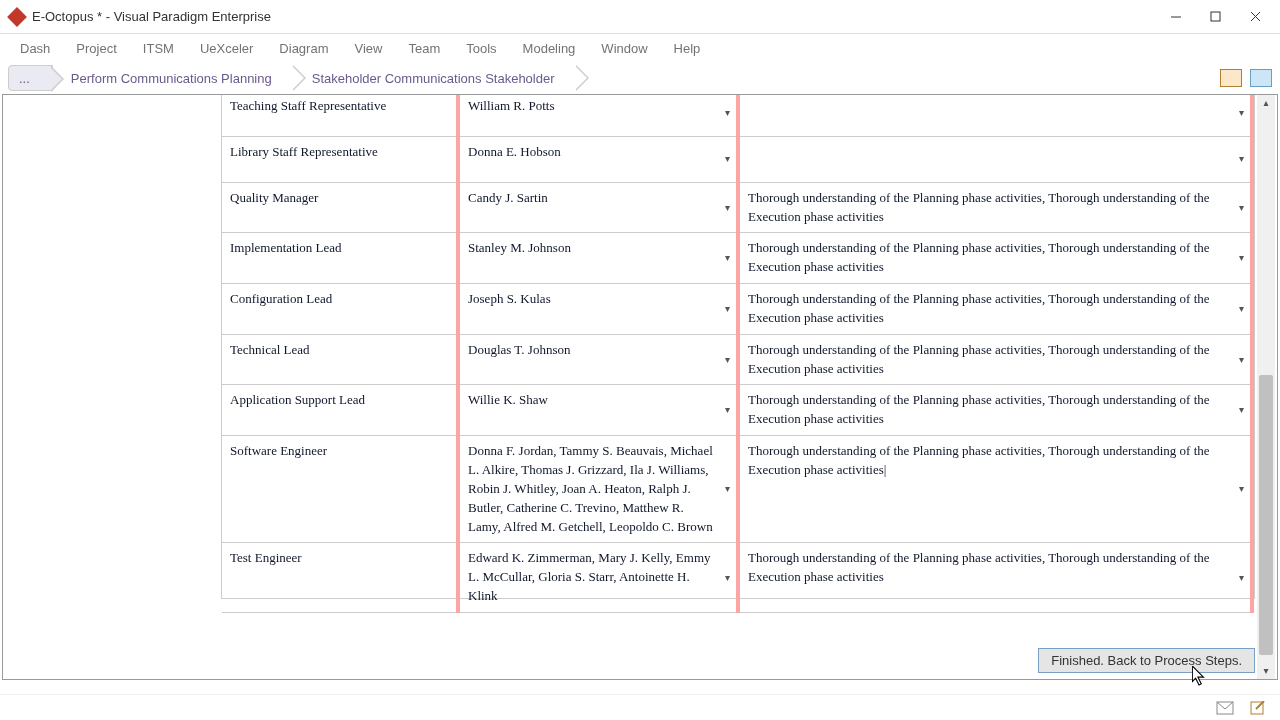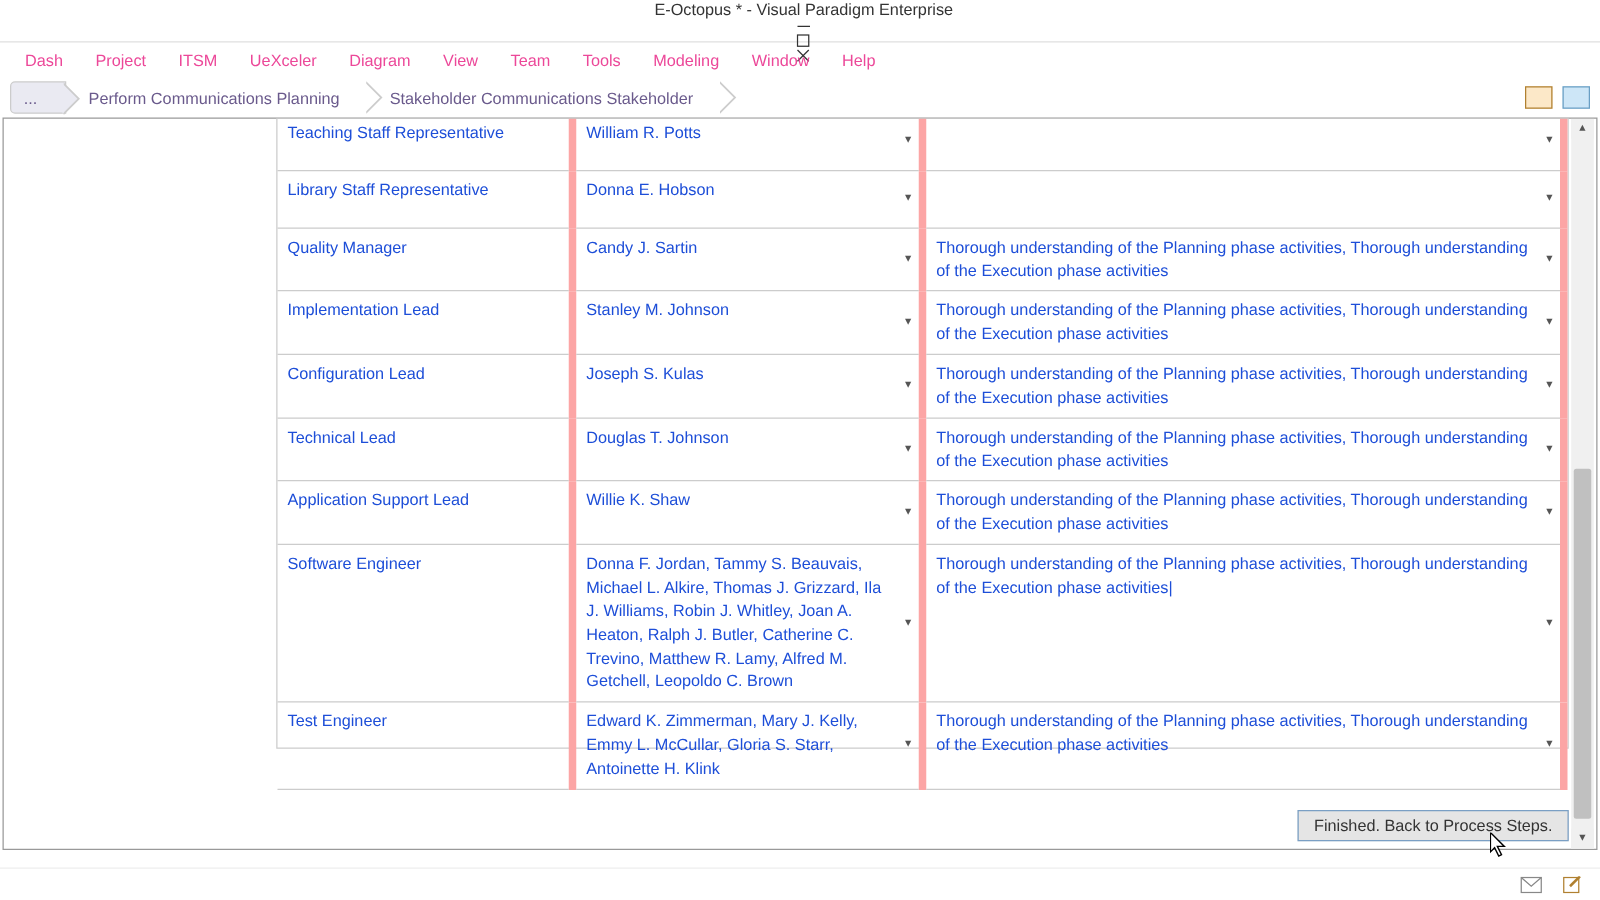--- a/index.html
+++ b/index.html
@@ -1,39 +1,39 @@
 <!DOCTYPE html>
 <html><head>
 <meta charset="utf-8">
 <style>
 * { margin: 0; padding: 0; box-sizing: border-box; font-family: "Segoe UI", Tahoma, sans-serif; font-size: 13px; }
 body { background: #fff; width: 1280px; height: 720px; overflow: hidden; position: relative; }
 
-.titlebar { height: 34px; display: flex; align-items: center; padding: 0 4px 0 10px; border-bottom: 1px solid #e0e0e0; flex-direction: column; }
+.titlebar { height: 34px; display: flex; align-items: center; padding: 0 4px 0 10px; border-bottom: 1px solid #e0e0e0; }
 .titlebar .app-icon { width: 14px; height: 14px; background: #c0392b; transform: rotate(45deg); margin-right: 8px; }
 .titlebar .title { flex: 1; color: #333; }
 .titlebar .winbtn { width: 40px; height: 30px; display: flex; align-items: center; justify-content: center; color: #333; }
 
 .menubar { height: 28px; display: flex; align-items: center; padding: 0 8px; gap: 2px; }
-.menubar .menu-item { padding: 4px 12px; color: #ec4899; }
+.menubar .menu-item { padding: 4px 12px; color: #737373; }
 
 .breadcrumb-bar { height: 32px; display: flex; align-items: center; justify-content: space-between; padding: 0 8px; }
 .breadcrumbs { display: flex; align-items: center; height: 100%; }
 .crumb { position: relative; padding: 0 22px 0 18px; height: 26px; display: flex; align-items: center; color: #6a5a8c; }
 .crumb.first { padding-left: 10px; background: #eaeaf2; border: 1px solid #ccc; border-radius: 4px 0 0 4px; }
 .crumb::after { content: ""; position: absolute; right: -10px; top: 1px; width: 0; height: 0; border-top: 12px solid transparent; border-bottom: 12px solid transparent; border-left: 12px solid #fff; z-index: 2;}
 .crumb::before { content: ""; position: absolute; right: -12px; top: 0px; width: 0; height: 0; border-top: 13px solid transparent; border-bottom: 13px solid transparent; border-left: 13px solid #ccc; z-index: 1;}
 .crumb.first::after{ border-left-color:#eaeaf2; }
 .bc-icons { display: flex; gap: 8px; }
 .bc-icon { width: 22px; height: 18px; border: 1px solid #b08030; background: #fce8c8; }
 
 .content { position: absolute; top: 94px; left: 2px; right: 2px; bottom: 40px; border: 1px solid #999; overflow: hidden; display: flex; flex-direction: column; }
 .table-wrap { position: absolute; left: 218px; top: -5px; right: 22px; bottom: 80px; border: 1px solid #ccc; background: #fff; }
 .tbl { width: 100%; border-collapse: collapse; }
-.tbl td { border-right: 6px solid #fca5a5; border-bottom: 1px solid #ccc; padding: 6px 8px; vertical-align: top; color: #1d4ed8; line-height: 1.45; }
+.tbl td { border-right: 4px solid #fca5a5; border-bottom: 1px solid #ccc; padding: 6px 8px; vertical-align: top; color: #0f172a; line-height: 1.45; font-family: Liberation Serif, serif; }
 .tbl tr td:nth-child(1) { width: 236px; }
 .tbl tr td:nth-child(2) { width: 280px; padding-right: 22px; position: relative; }
 .tbl tr td:nth-child(3) { position: relative; padding-right: 22px; }
 td.drop::after { content: "▾"; position: absolute; right: 6px; top: 50%; transform: translateY(-50%); color: #555; font-size: 10px; }
 
 .button-area { position: absolute; right: 22px; bottom: 6px; }
 .finish-btn { padding: 4px 12px; border: 1px solid #7a9fc4; background: #e5e5e5; color: #333; }
 
 .scrollbar { position: absolute; right: 2px; top: 0; bottom: 0; width: 18px; background: #f0f0f0; }
 .scroll-thumb { position: absolute; right: 2px; top: 280px; width: 14px; height: 280px; background: #c0c0c0; border-radius: 2px;}

